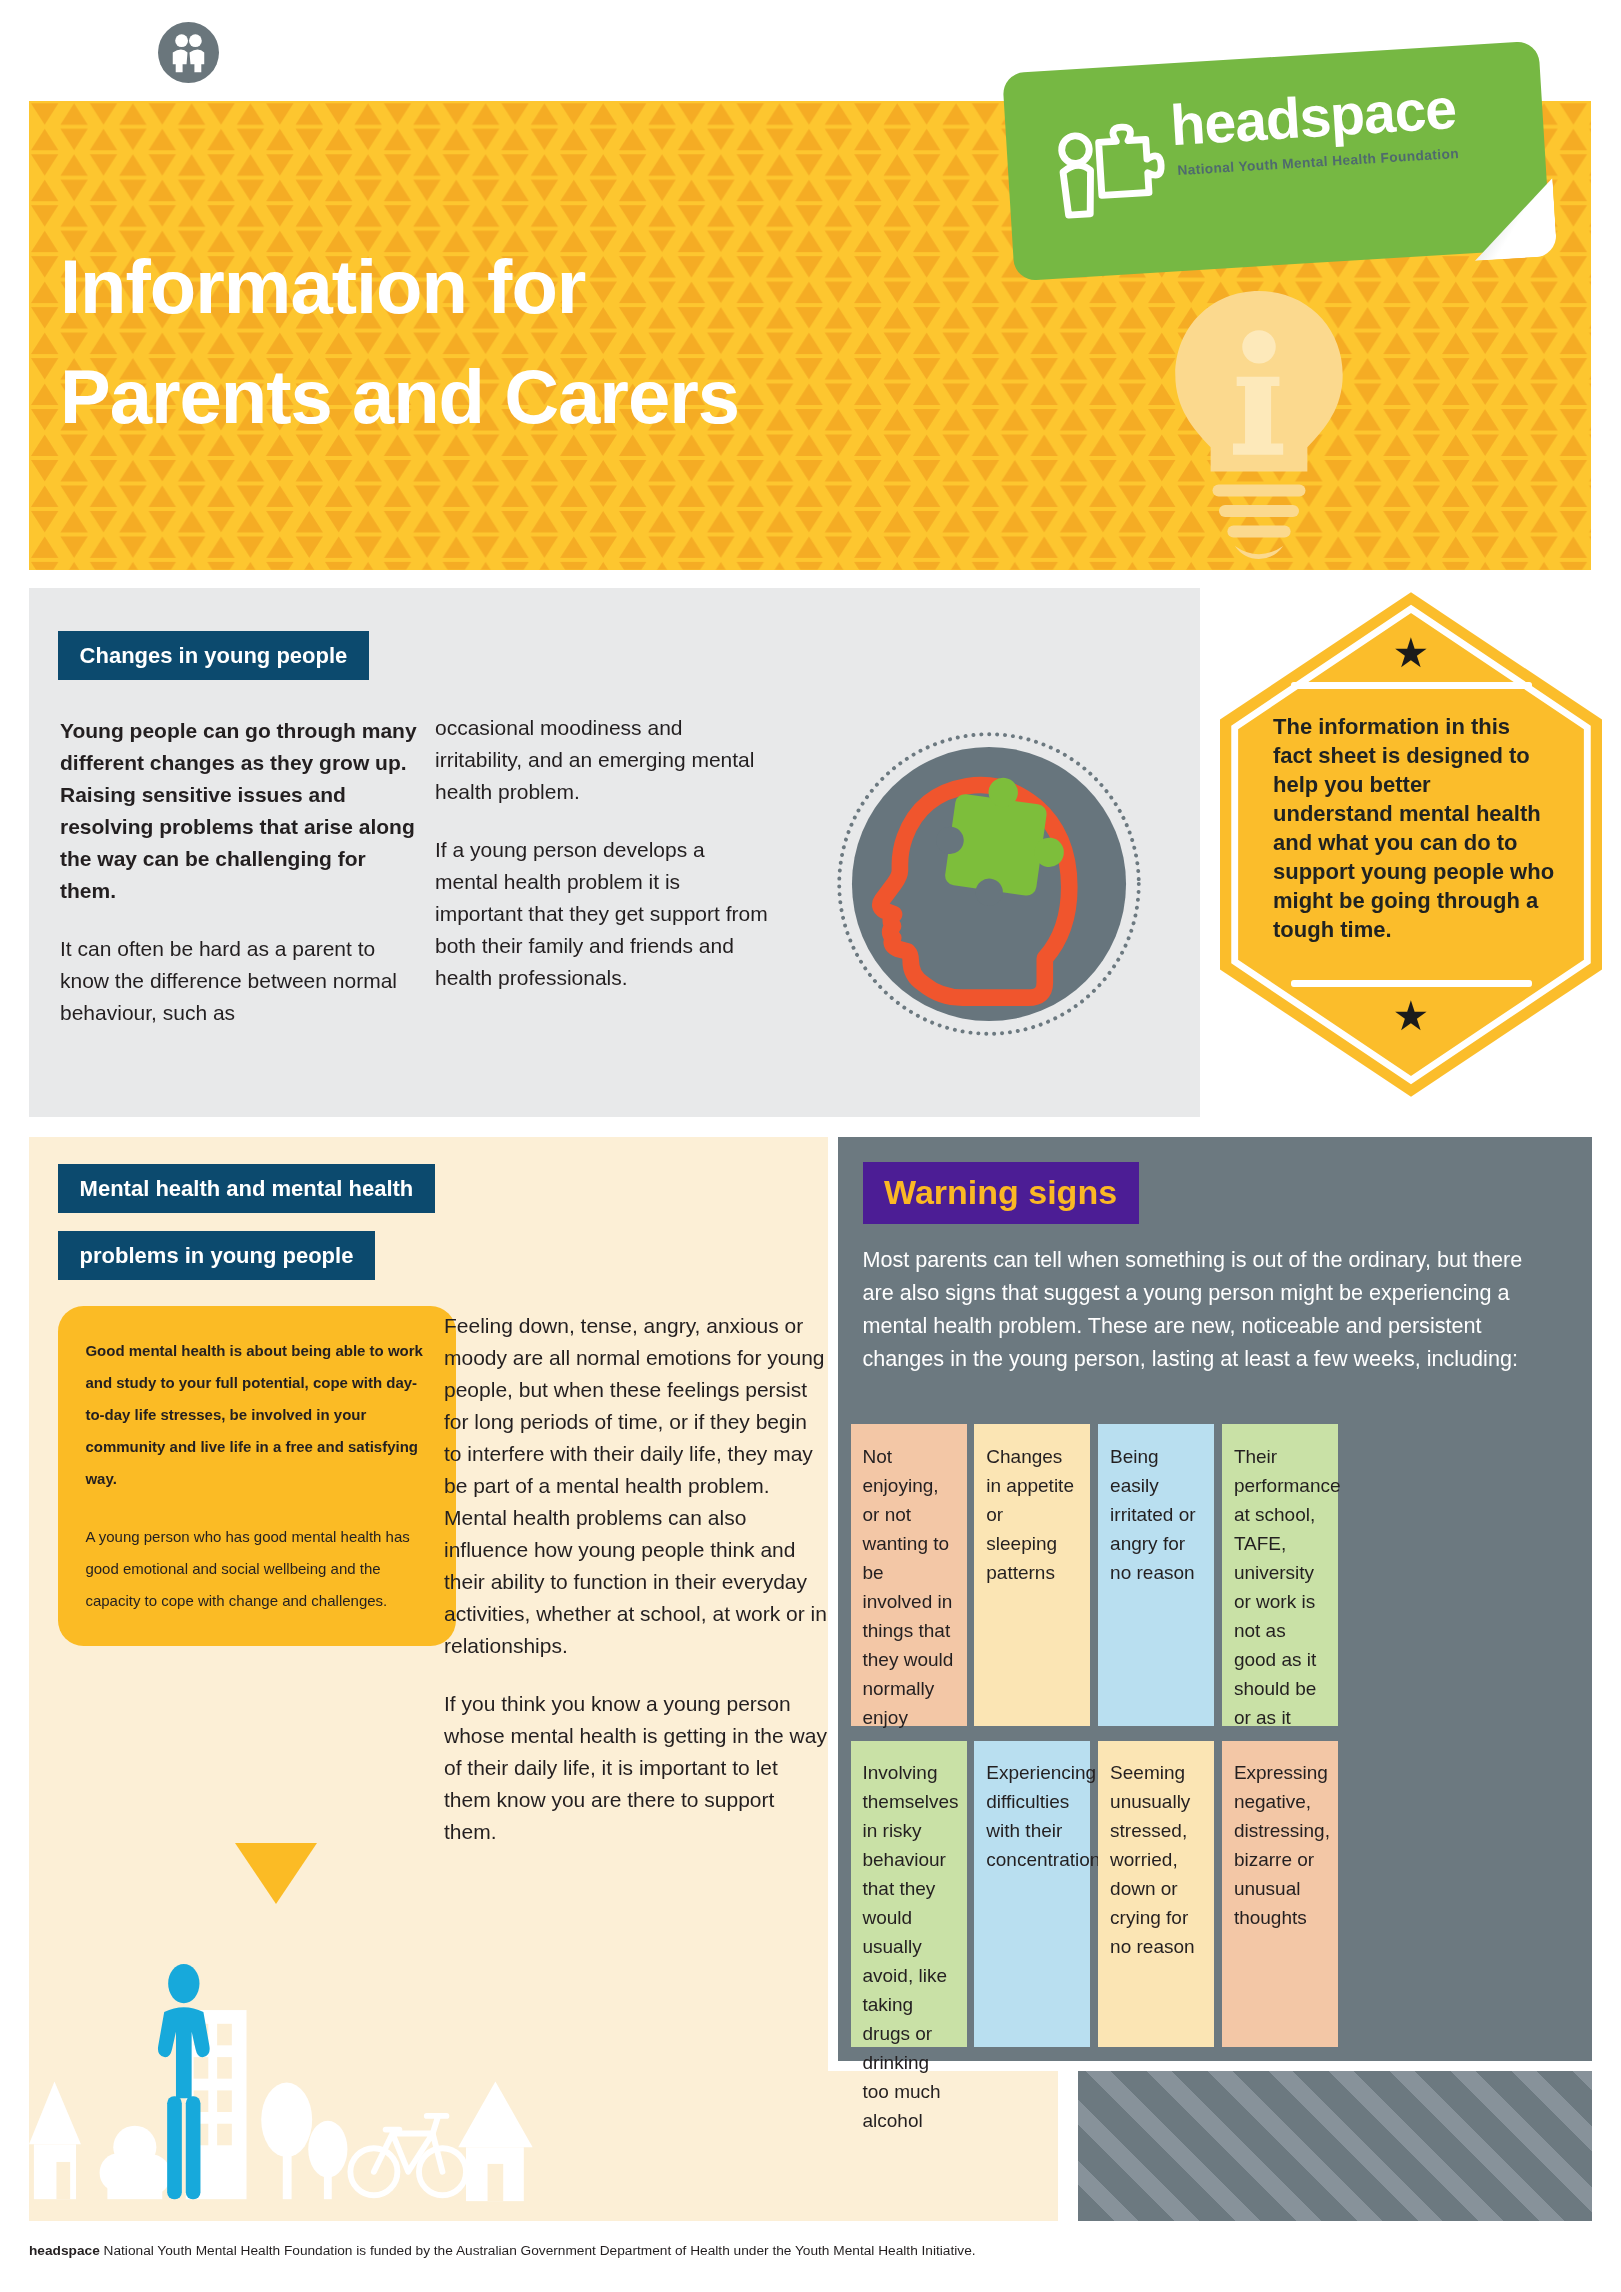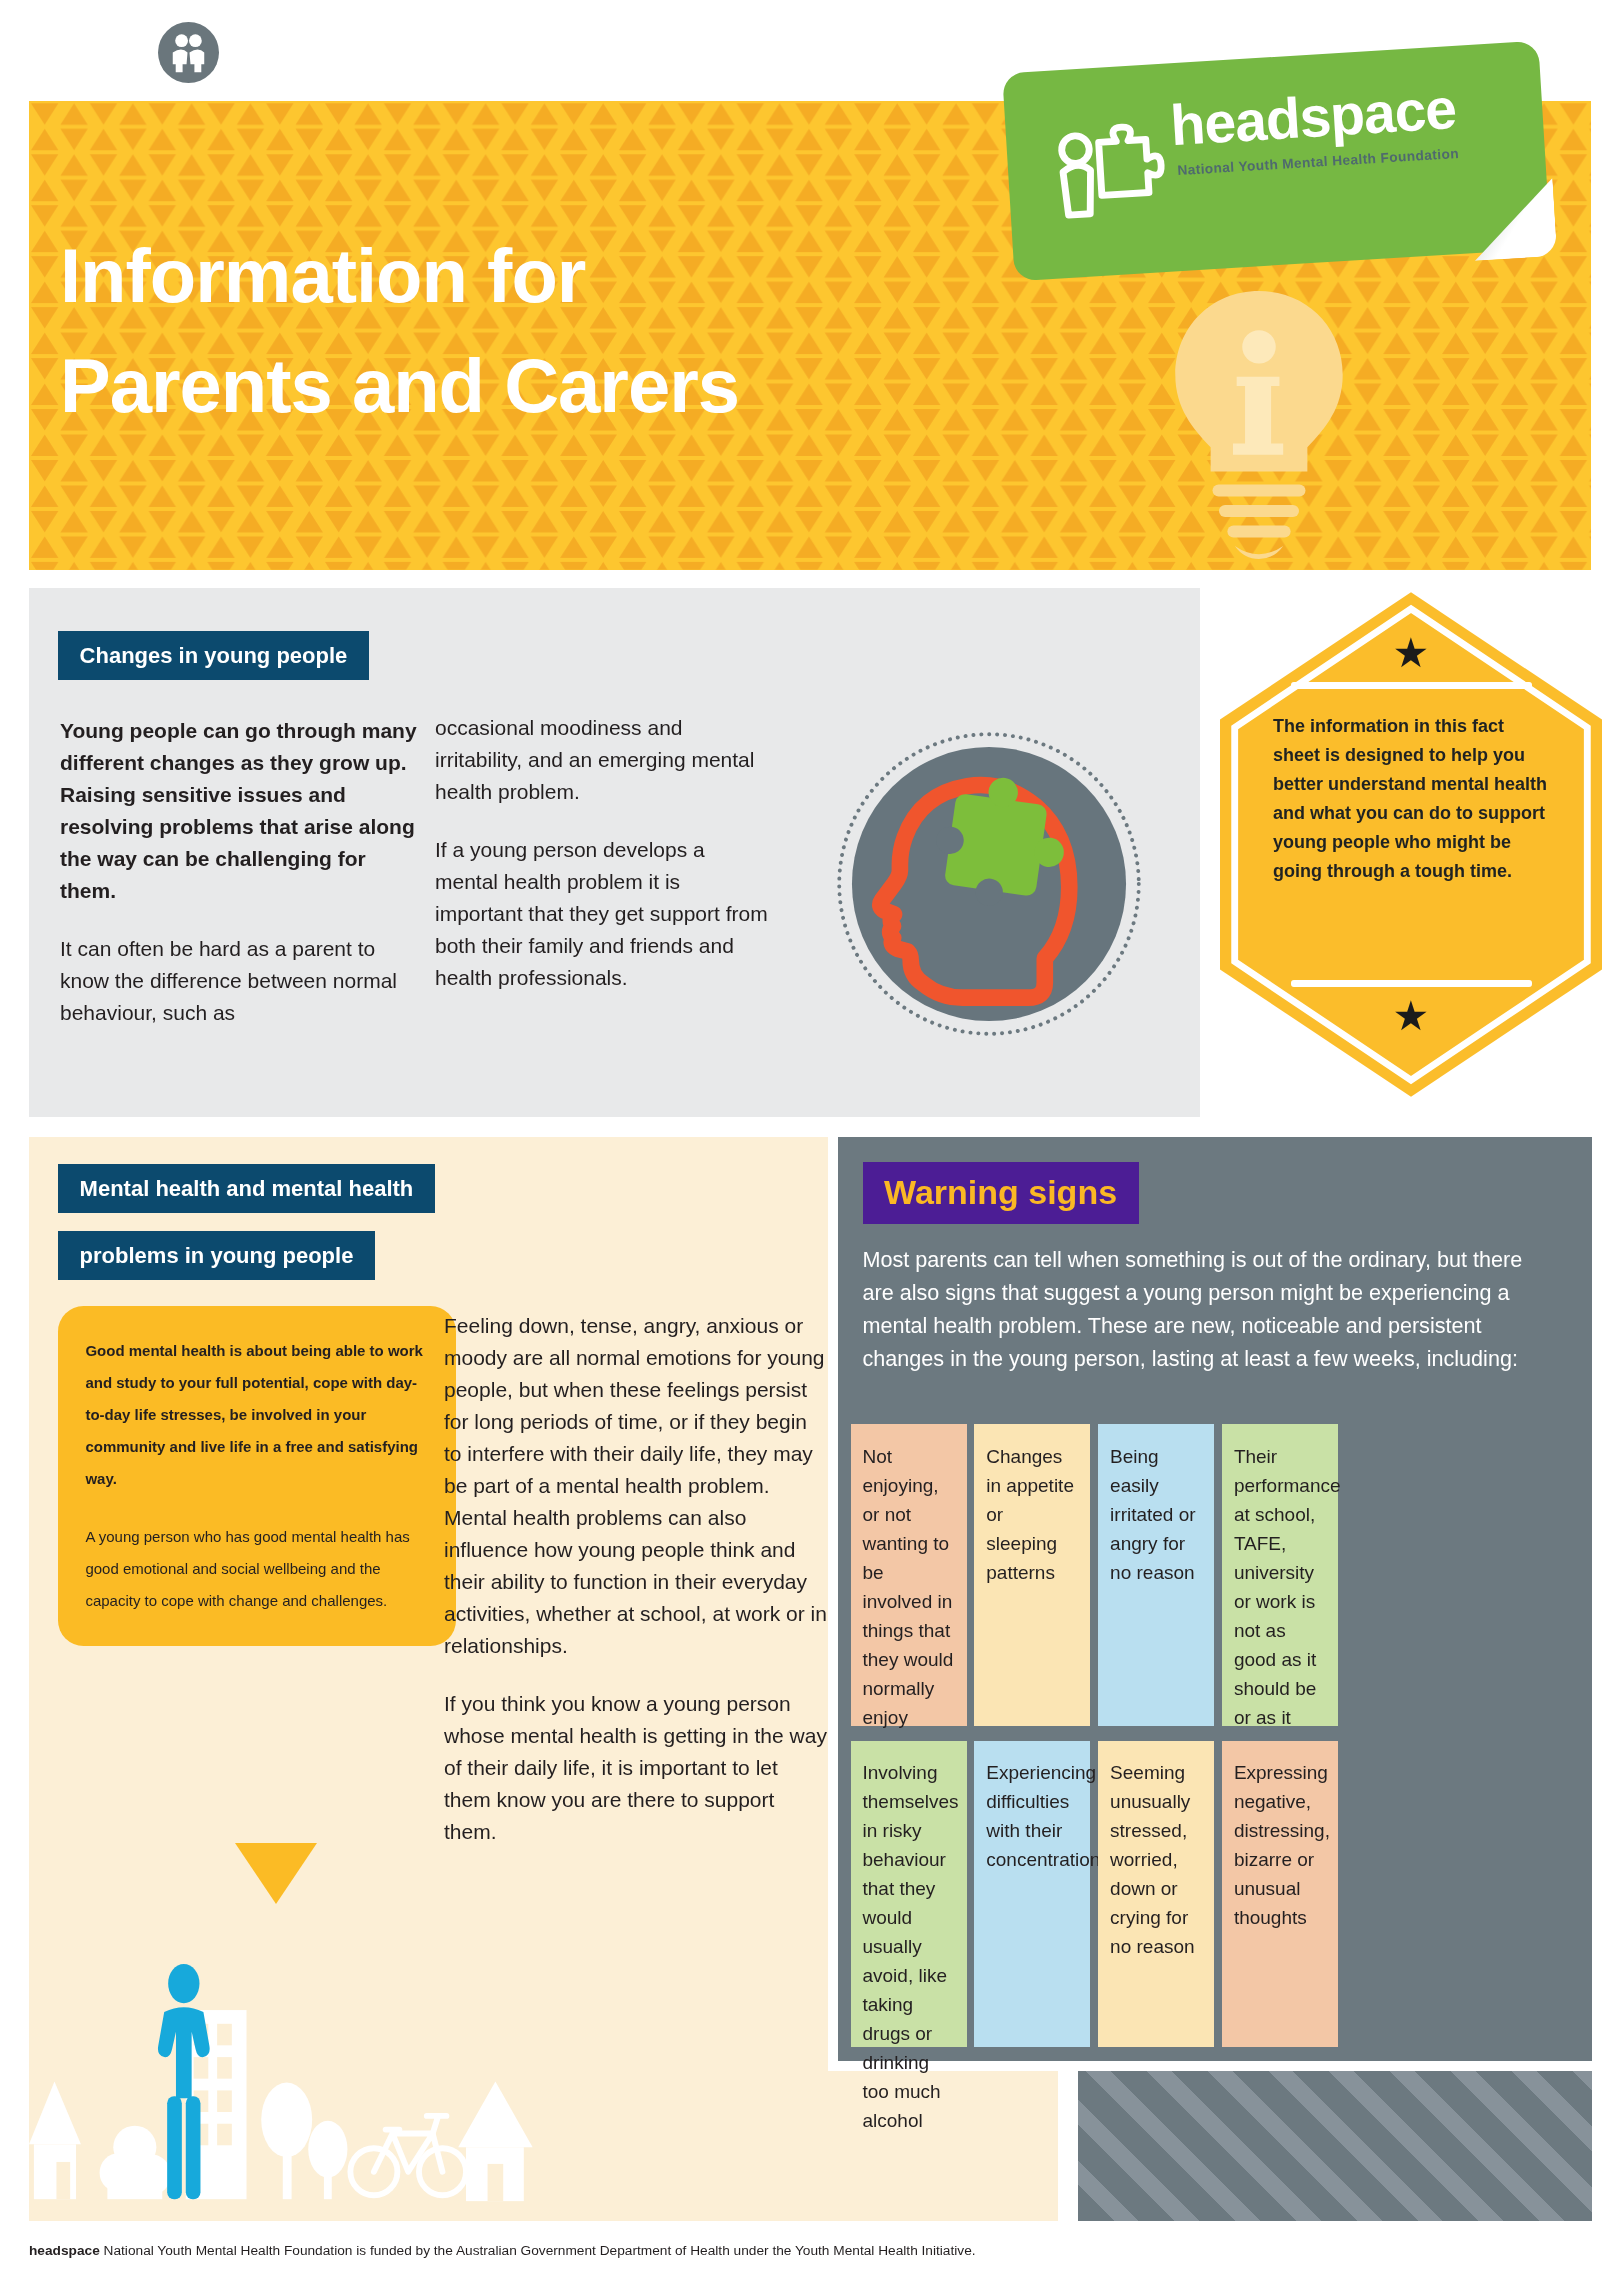--- a/index.html
+++ b/index.html
@@ -7,21 +7,21 @@
         font-family:"Liberation Sans","DejaVu Sans",sans-serif;color:#231F20;overflow:hidden;}
   .abs{position:absolute;}
 
   
   .brand{left:41px;top:21.6px;display:flex;align-items:center;gap:13.7px;flex-direction:column;}
   .brand-text{font-size:33px;font-weight:bold;color:#6A767C;letter-spacing:0.2px;}
 
   
   .banner{left:29px;top:101px;width:1562px;height:469px;background:#FDC62F;overflow:hidden;}
   .banner svg.pat{position:absolute;left:0;top:0;}
-  .banner-title{position:absolute;left:31px;top:120px;color:#ffffff;font-weight:bold;
+  .banner-title{position:absolute;left:31px;top:131px;color:#ffffff;font-weight:bold;
                 font-size:76px;line-height:110px;letter-spacing:-1px;}
 
   
   .tag{left:1008px;top:57px;width:537px;height:208px;background:#76B843;border-radius:21.6px;
        transform:rotate(-3.5deg);}
   .tag-logo{position:absolute;left:41px;top:47px;}
   .tag-word{position:absolute;left:165px;top:29px;color:#ffffff;font-weight:bold;
             font-size:57px;letter-spacing:-1px;}
   .tag-tagline{position:absolute;left:169px;top:100px;color:#4F6A6E;font-weight:bold;
                font-size:13.7px;letter-spacing:0.4px;}
@@ -45,21 +45,21 @@
   .headgfx{position:absolute;left:774px;top:110px;}
 
   
   .hexwrap{left:1220px;top:592px;width:382px;height:505px;}
   .hex-star{position:absolute;width:100%;text-align:center;font-size:41px;color:#1b1b1b;line-height:1;}
   .hex-star.top{top:41px;}
   .hex-star.bottom{top:404px;}
   .hex-rule{position:absolute;left:71px;width:241px;height:6.9px;background:#ffffff;border-radius:2.9px;}
   .hex-rule.r1{top:90px;}
   .hex-rule.r2{top:388px;}
-  .hex-text{position:absolute;left:53px;top:120px;width:282px;font-size:18px;font-weight:bold;
+  .hex-text{position:absolute;left:53px;top:120px;width:282px;font-size:22px;font-weight:bold;
             line-height:29px;color:#1F2222;}
 
   
   .cream{left:29px;top:1137px;width:799px;height:1084px;background:#FCEFD6;}
   .cream-ext{left:828px;top:2071px;width:230px;height:150px;background:#FCEFD6;}
   .mh-label1{position:absolute;left:29px;top:27.4px;}
   .mh-label2{position:absolute;left:29px;top:94px;}
   .bubble{position:absolute;left:29px;top:169px;width:343px;background:#FBBB25;border-radius:25.5px;
           padding:29px 27.4px;font-size:15px;line-height:32px;}
   .bubble p{margin:0 0 25.5px 0;}

